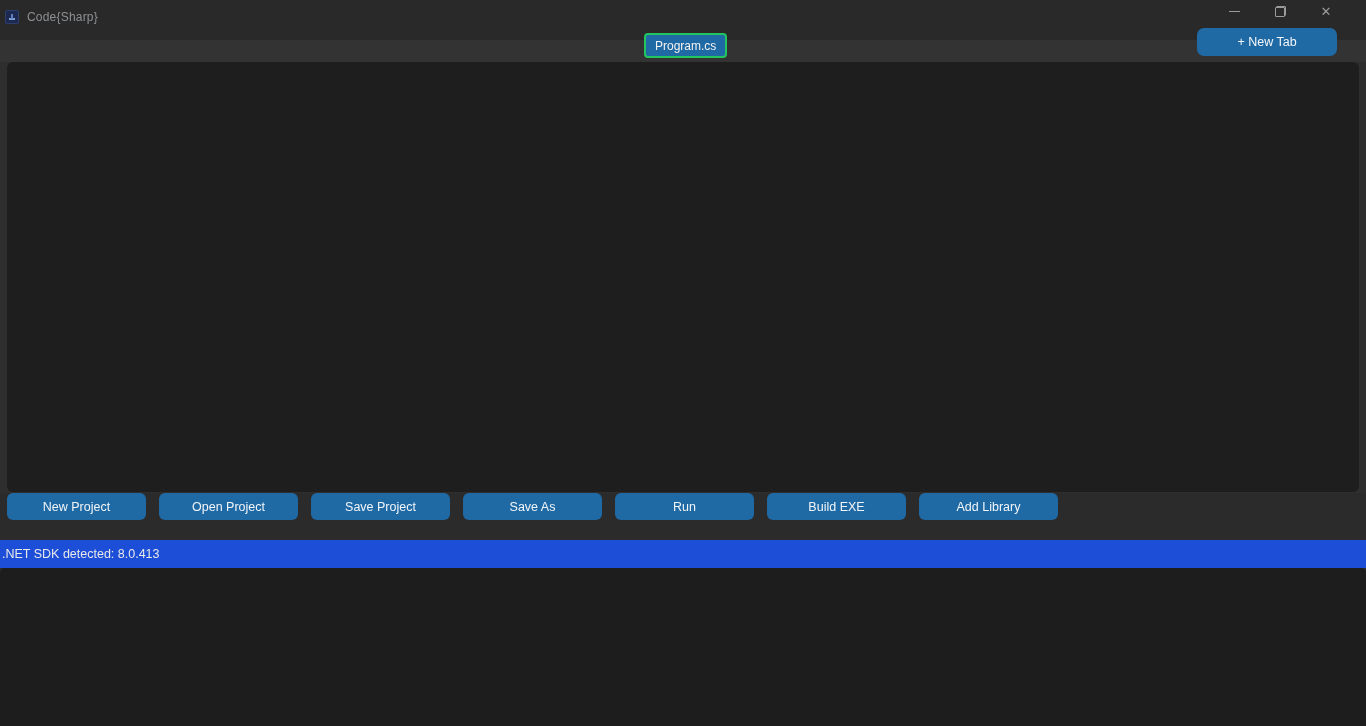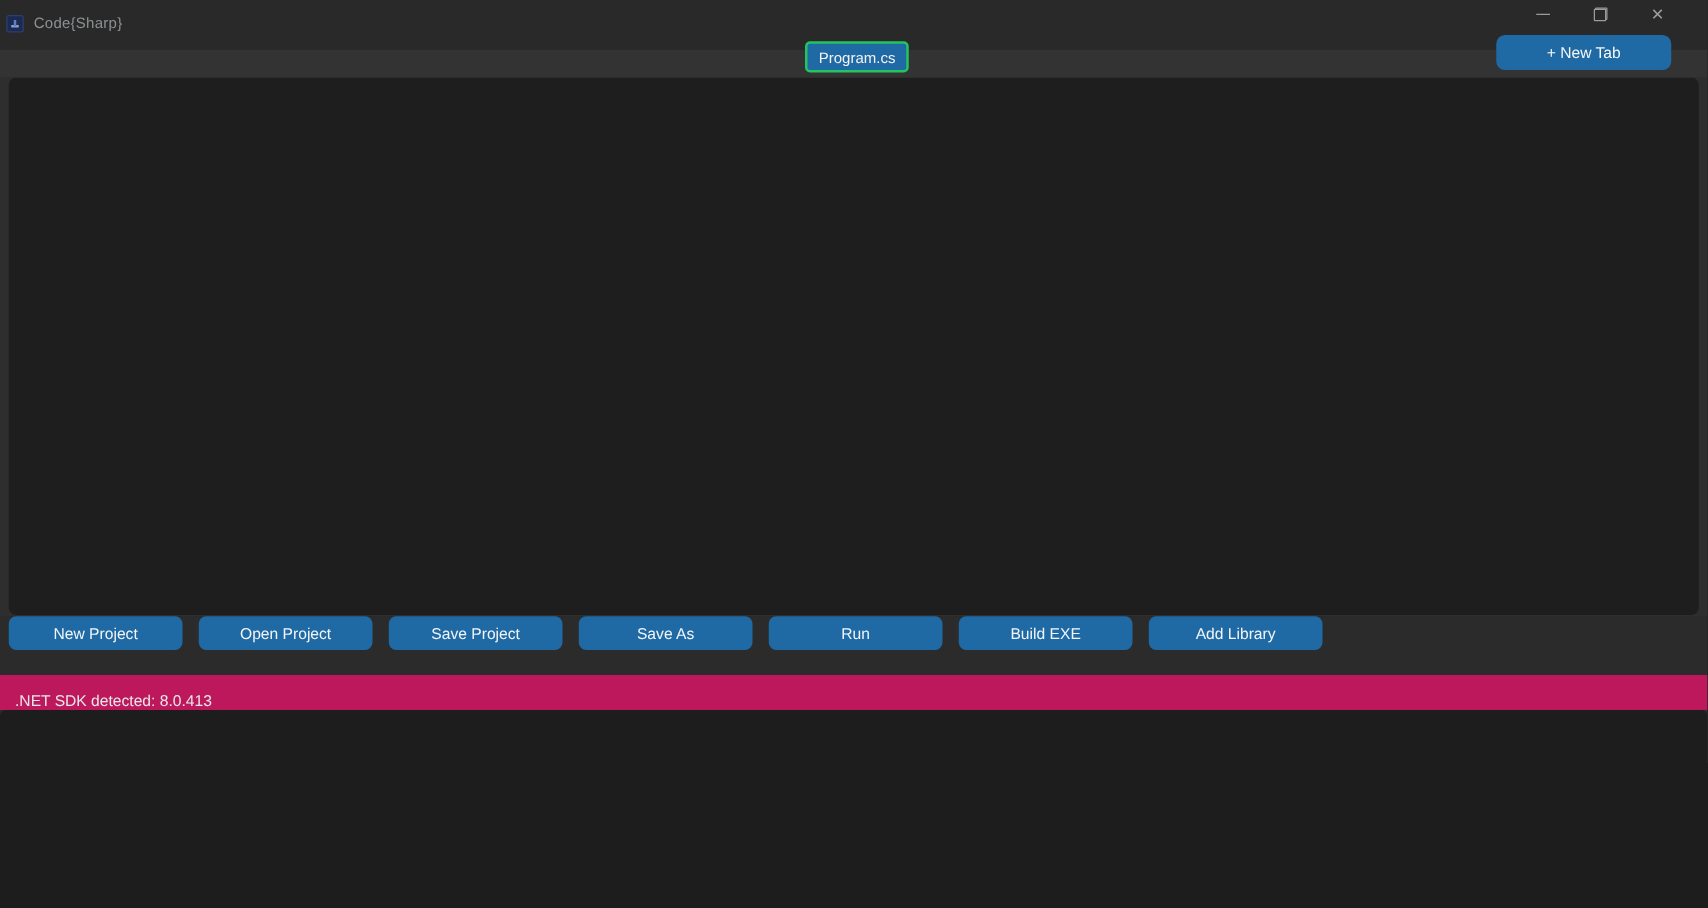--- a/index.html
+++ b/index.html
@@ -10,22 +10,22 @@
     -webkit-font-smoothing: antialiased;
   }
 
   
   .header { position: relative; width: 1366px; height: 62px; background: #292929; }
   .tabstrip {
     position: absolute; left: 0; bottom: 0; width: 100%; height: 22px;
     background: #333333;
   }
   .titlebar-row {
-    position: absolute; top: 11px; left: 0; width: 100%; height: 24px;
-    display: flex; align-items: flex-start;
+    position: absolute; top: 0; left: 0; width: 100%; height: 24px;
+    display: flex; align-items: flex-end;
   }
   .app-icon {
     width: 14px; height: 14px; margin-left: 5px; margin-top: 1px;
     background: #1c2a52; border: 1px solid #2e3f6e; border-radius: 2px;
     position: relative;
   }
   .app-icon::before { 
     content: ""; position: absolute; left: 3px; bottom: 3px;
     width: 6px; height: 2px; background: #7f9fd6;
   }
@@ -89,22 +89,22 @@
   .tool-btn {
     width: 139px; height: 27px; flex: 0 0 auto;
     display: flex; align-items: center; justify-content: center;
     background: #1f6aa5; color: #f2f5f8; font-size: 12.5px;
     border: none; border-radius: 6px; cursor: default;
     font-family: "Liberation Sans", sans-serif;
   }
 
   
   .statusbar {
-    width: 1366px; height: 28px; background: #be185d;
-    display: flex; align-items: flex-end; padding-left: 12px;
+    width: 1366px; height: 28px; background: #1d4ed8;
+    display: flex; align-items: center; padding-left: 2px;
   }
   .status-text { color: #e8e8e8; font-size: 12.5px; }
 
   
   .console {
     width: 1366px; height: 158px; background: #1d1d1d;
     border-radius: 5px 5px 0 0;
     color: #dce4ee; font-size: 12px; padding: 4px;
     font-family: "Liberation Mono", monospace;
   }

